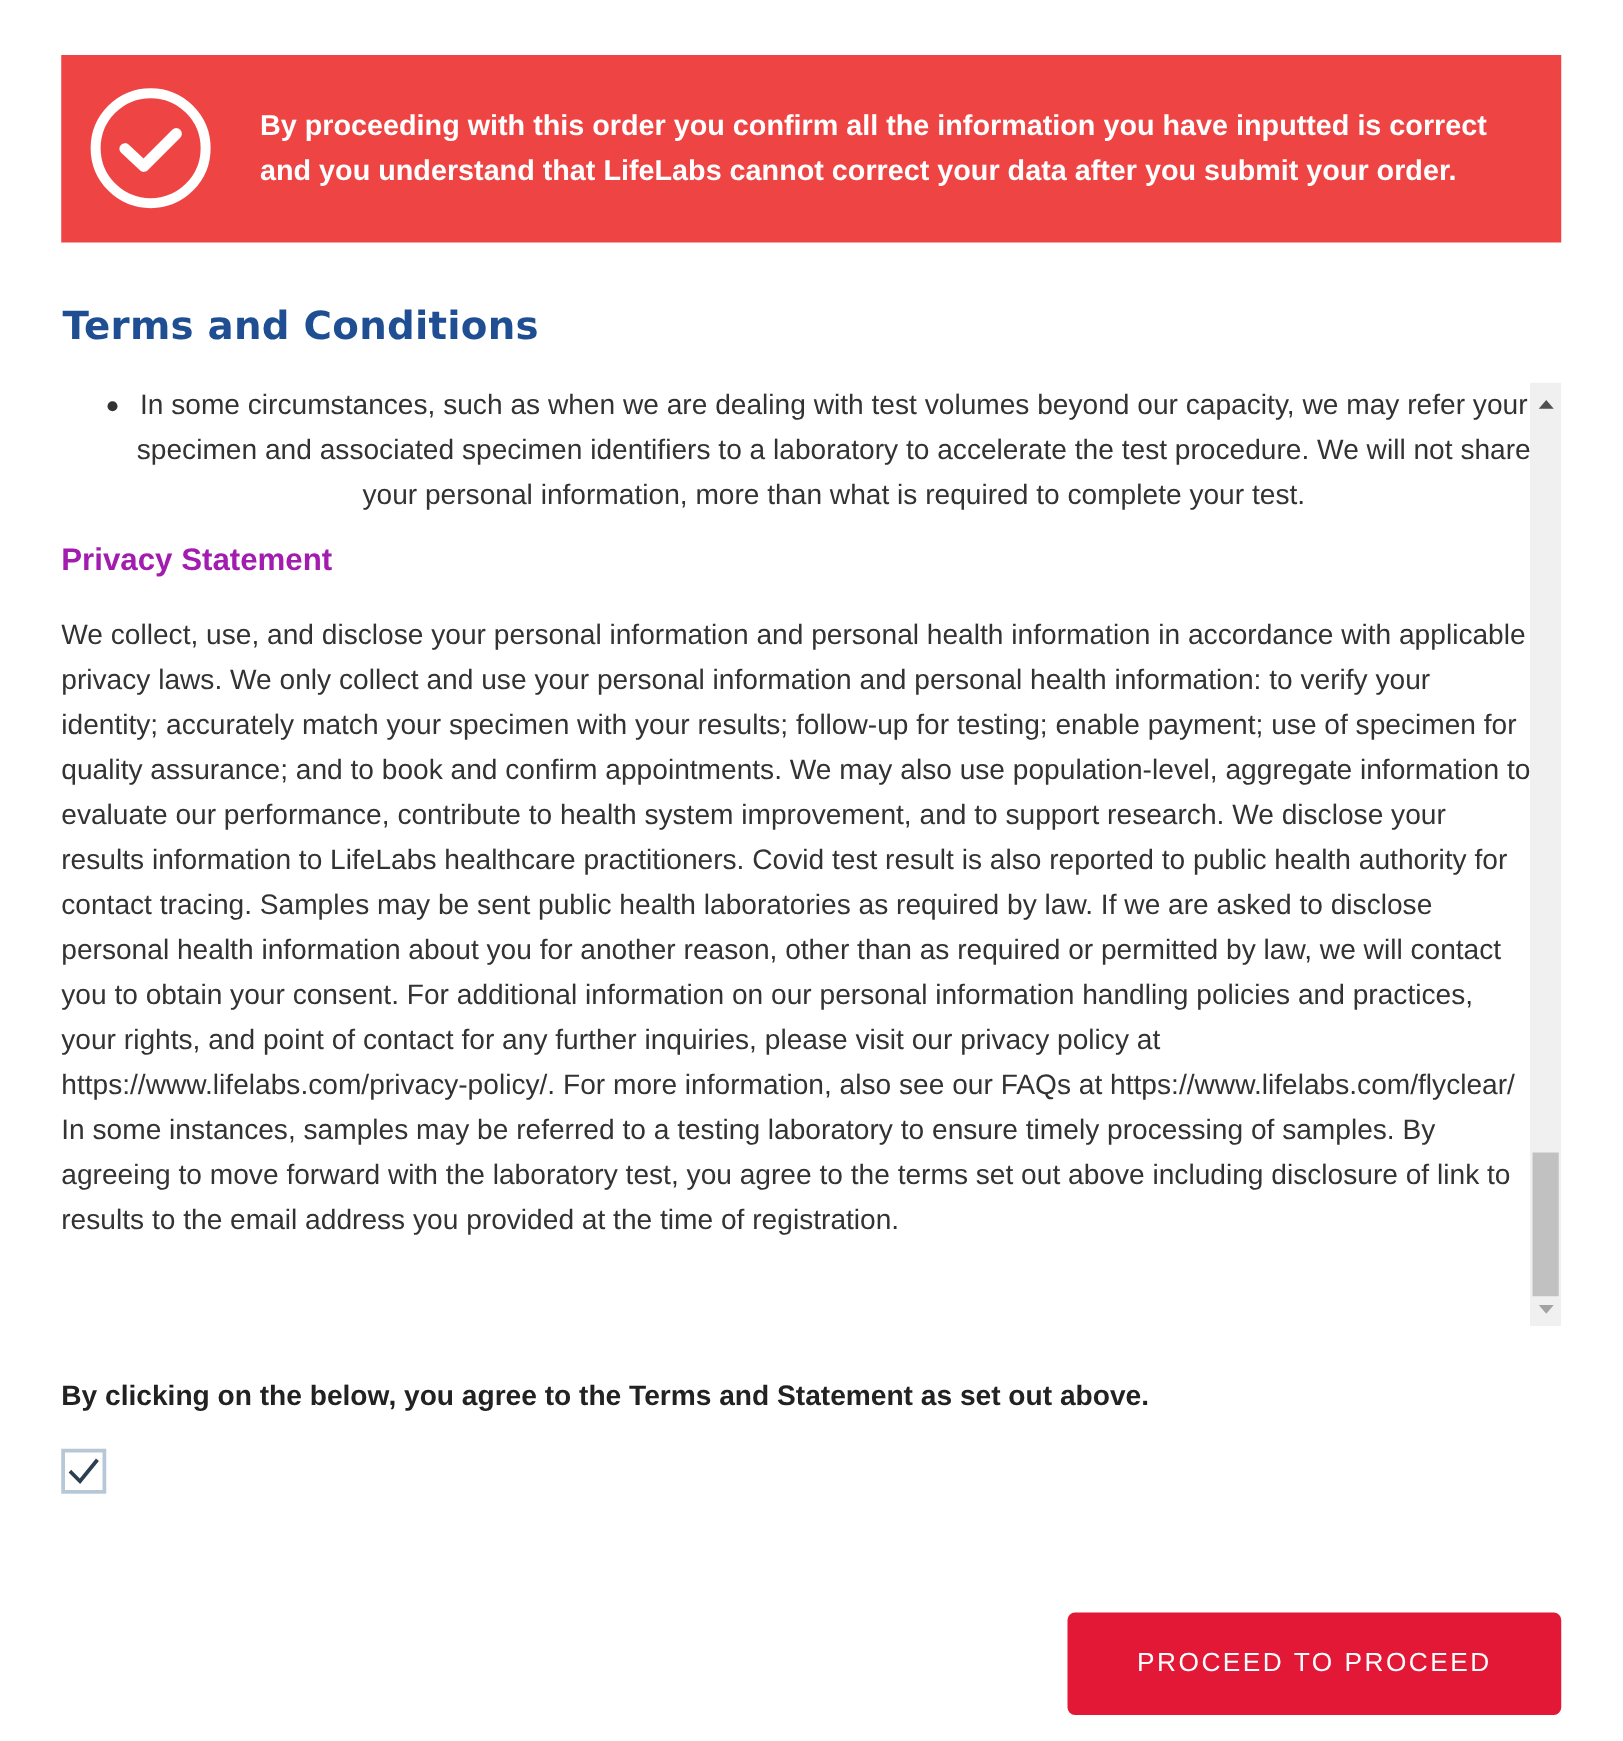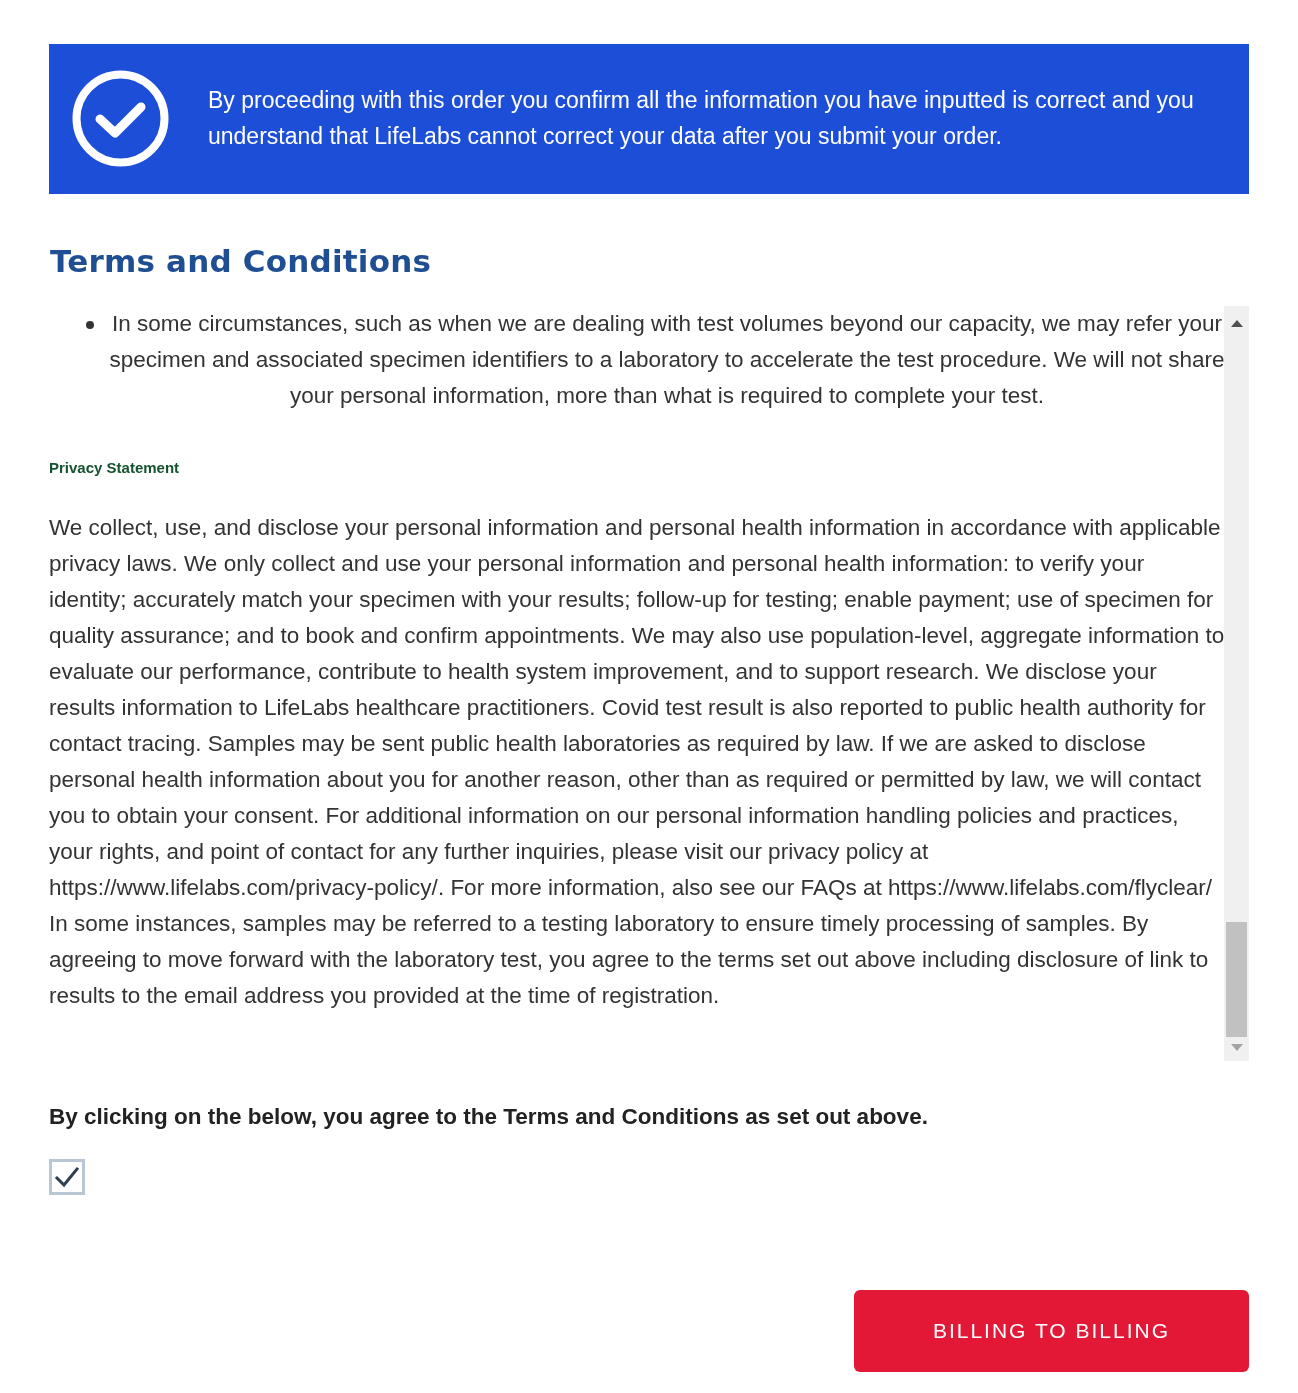--- a/index.html
+++ b/index.html
@@ -15,23 +15,24 @@
       position: relative;
       width: 1298px;
       height: 1393px;
     }
     .banner {
       position: absolute;
       left: 49px;
       top: 44px;
       width: 1200px;
       height: 150px;
-      background: #1d4ed8;
+      background: #ef4444;
       display: flex;
       align-items: center;
+      font-weight: bold;
     }
     .banner-icon {
       position: absolute;
       left: 23px;
       top: 26px;
       width: 97px;
       height: 97px;
     }
     .banner-text {
       position: absolute;
@@ -82,23 +83,23 @@
       position: absolute;
       left: -23px;
       top: 15px;
       width: 8px;
       height: 8px;
       border-radius: 50%;
       background: #333333;
     }
     .privacy-heading {
       font-weight: bold;
-      margin-top: 36px;
-      color: #14532d;
-      font-size: 15px;
+      margin-top: 16px;
+      color: #a21caf;
+      font-size: 25px;
       line-height: 36px;
     }
     .privacy-body {
       margin-top: 24px;
     }
     .scrollbar {
       position: absolute;
       right: 0;
       top: 0;
       width: 25px;
@@ -199,23 +200,23 @@
       <p class="privacy-heading">Privacy Statement</p>
       <p class="privacy-body"><span>We collect, use, and disclose your personal information and personal health information in accordance with applicable privacy laws. We only collect and use your personal information and personal health information: to verify your identity; accurately match your specimen with your results; follow-up for testing; enable payment; use of specimen for quality assurance; and to book and confirm appointments. We may also use population-level, aggregate information to evaluate our performance, contribute to health system improvement, and to support research. We disclose your results information to LifeLabs healthcare practitioners. Covid test result is also reported to public health authority for contact tracing. Samples may be sent public health laboratories as required by law. If we are asked to disclose personal health information about you for another reason, other than as required or permitted by law, we will contact you to obtain your consent. For additional information on our personal information handling policies and practices, your rights, and point of contact for any further inquiries, please visit our privacy policy at</span> <span>https://www.lifelabs.com/privacy-policy/</span><span>. For more information, also see our FAQs at</span> <span>https://www.lifelabs.com/flyclear/</span><span> In some instances, samples may be referred to a testing laboratory to ensure timely processing of samples. By agreeing to move forward with the laboratory test, you agree to the terms set out above including disclosure of link to results to the email address you provided at the time of registration.</span></p>
     </div>
     <div class="scrollbar">
       <span class="scroll-arrow-up"></span>
       <span class="scroll-thumb"></span>
       <span class="scroll-arrow-down"></span>
     </div>
   </div>
 
-  <p class="agree-text">By clicking on the below, you agree to the Terms and Conditions as set out above.</p>
+  <p class="agree-text">By clicking on the below, you agree to the Terms and Statement as set out above.</p>
 
   <div class="checkbox">
     <svg width="26" height="24" viewBox="0 0 26 24">
       <polyline points="3,13 10,20 23,4" fill="none" stroke="#2d3e50" stroke-width="3" stroke-linecap="square"></polyline>
     </svg>
   </div>
 
-  <button class="proceed-btn">BILLING TO BILLING</button>
+  <button class="proceed-btn">PROCEED TO PROCEED</button>
 
 </div>
 
 </body></html>

